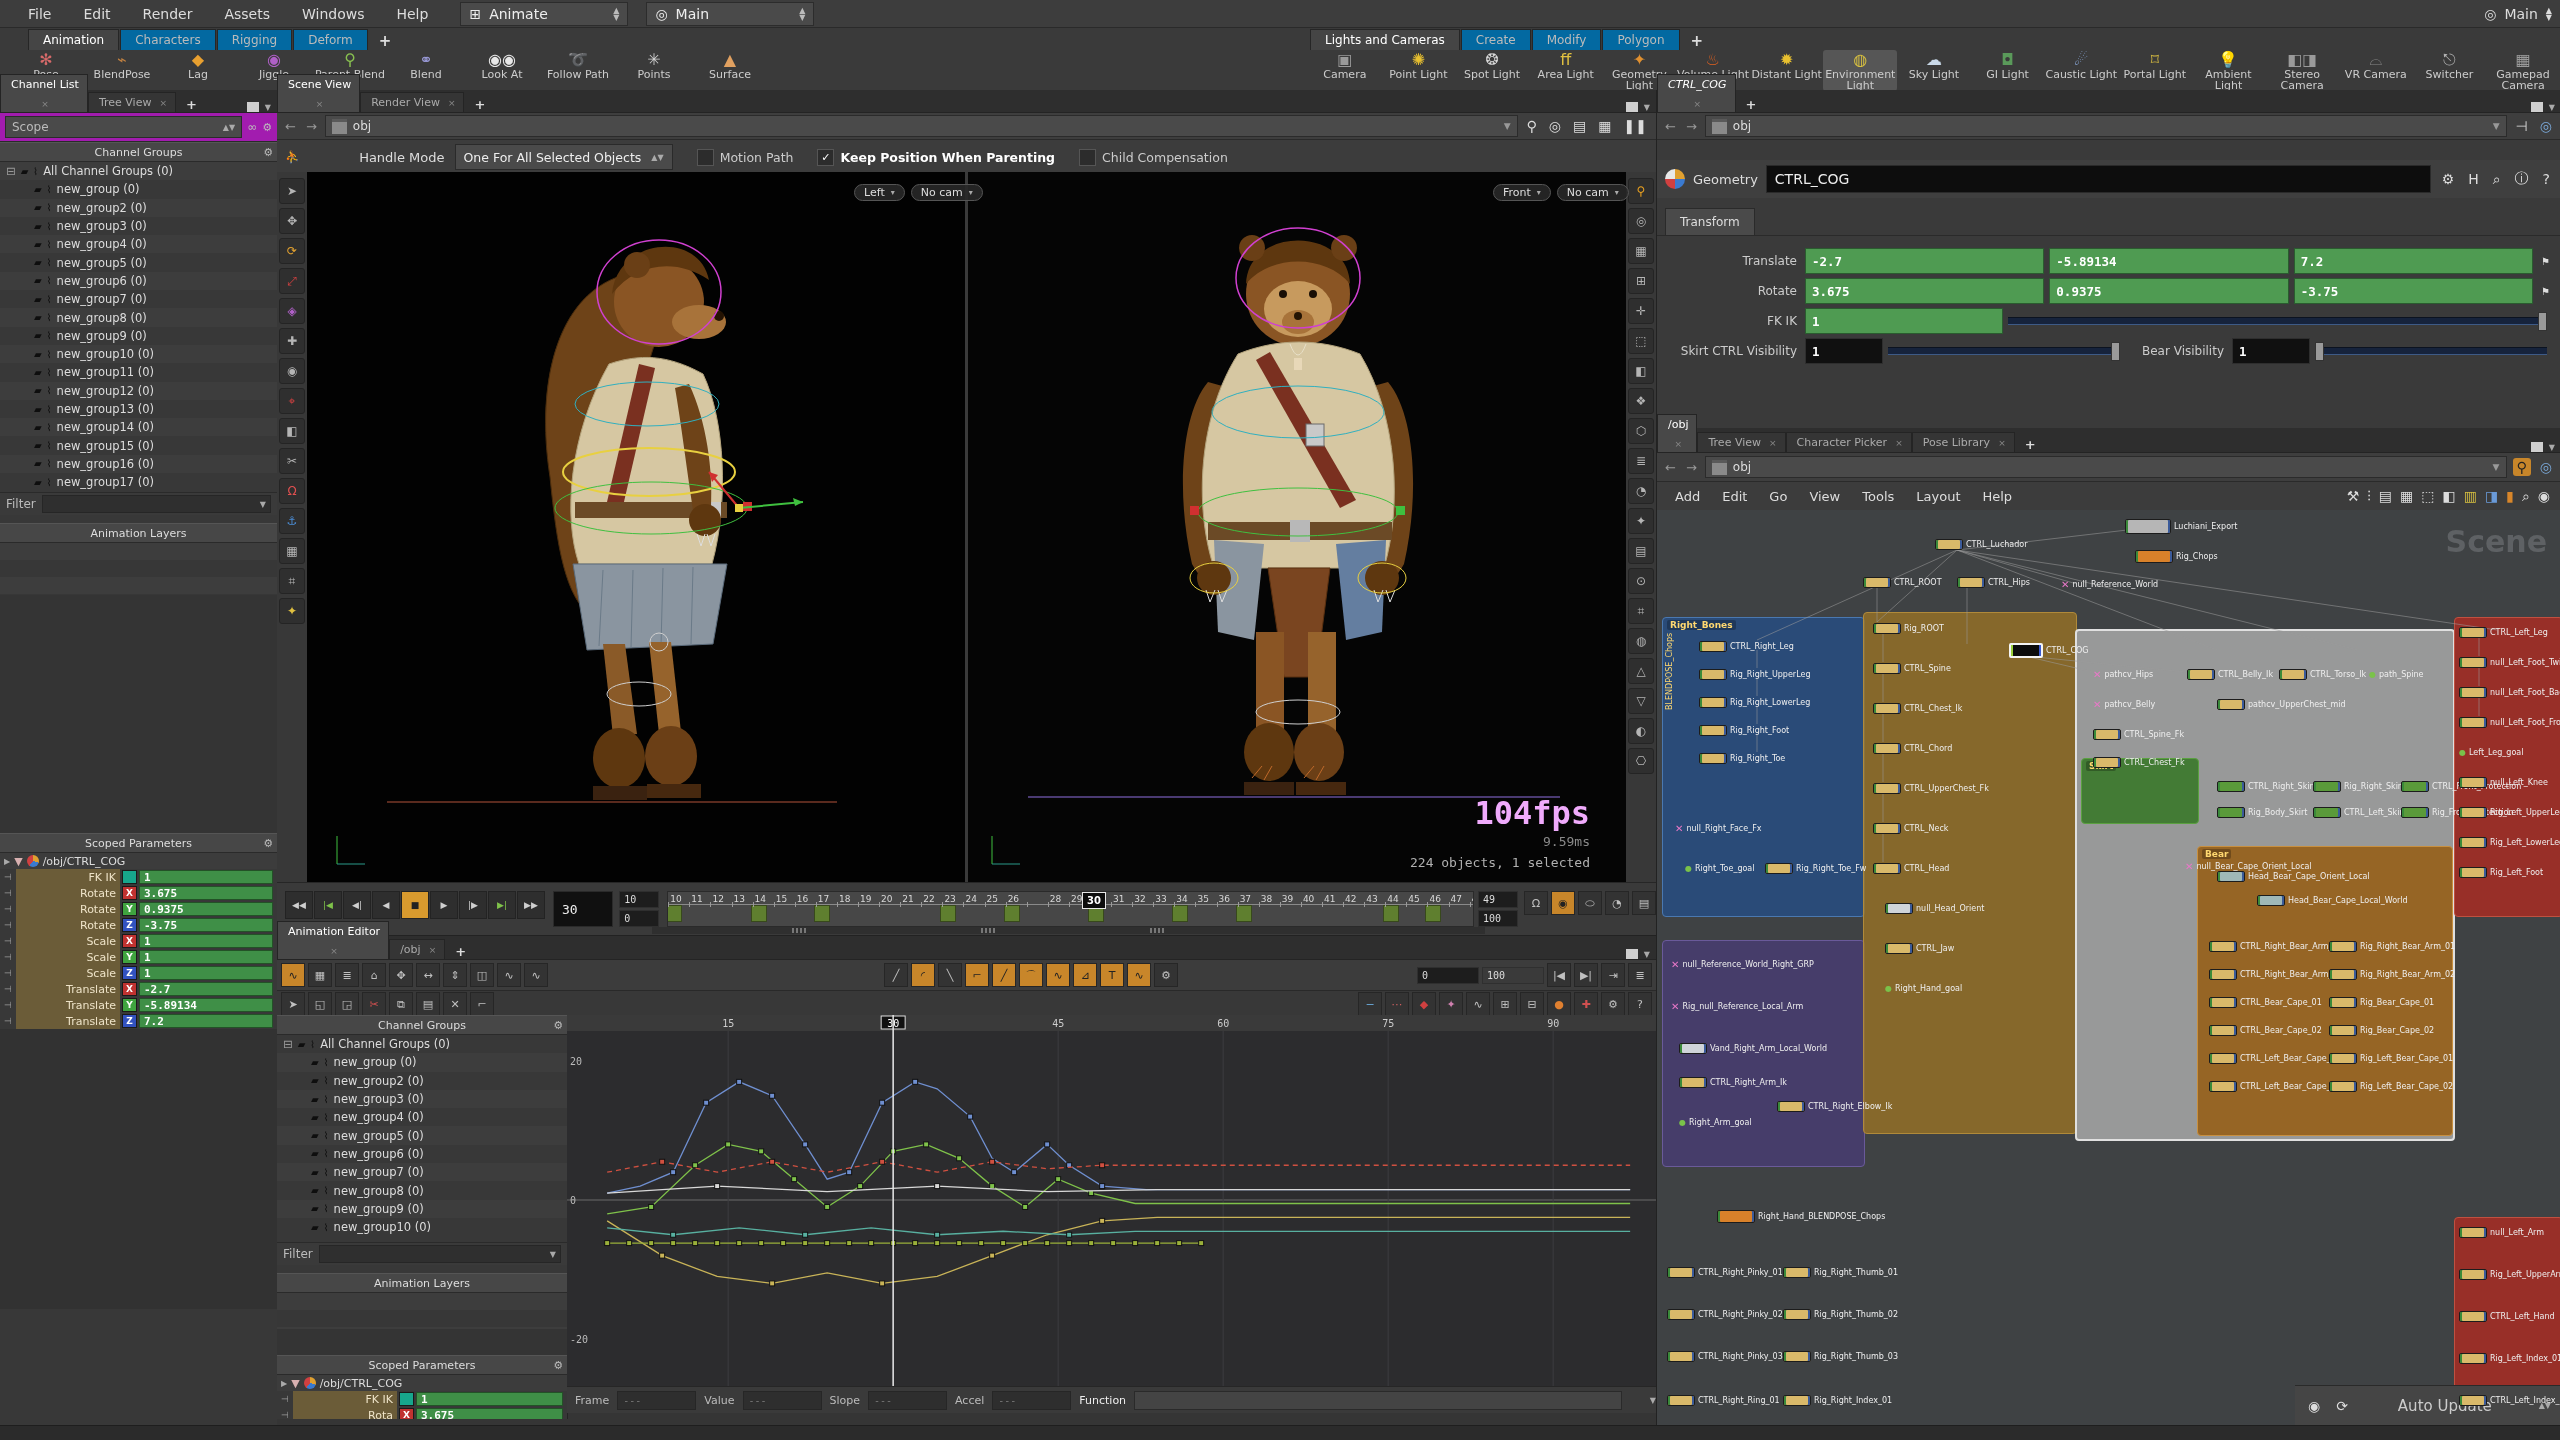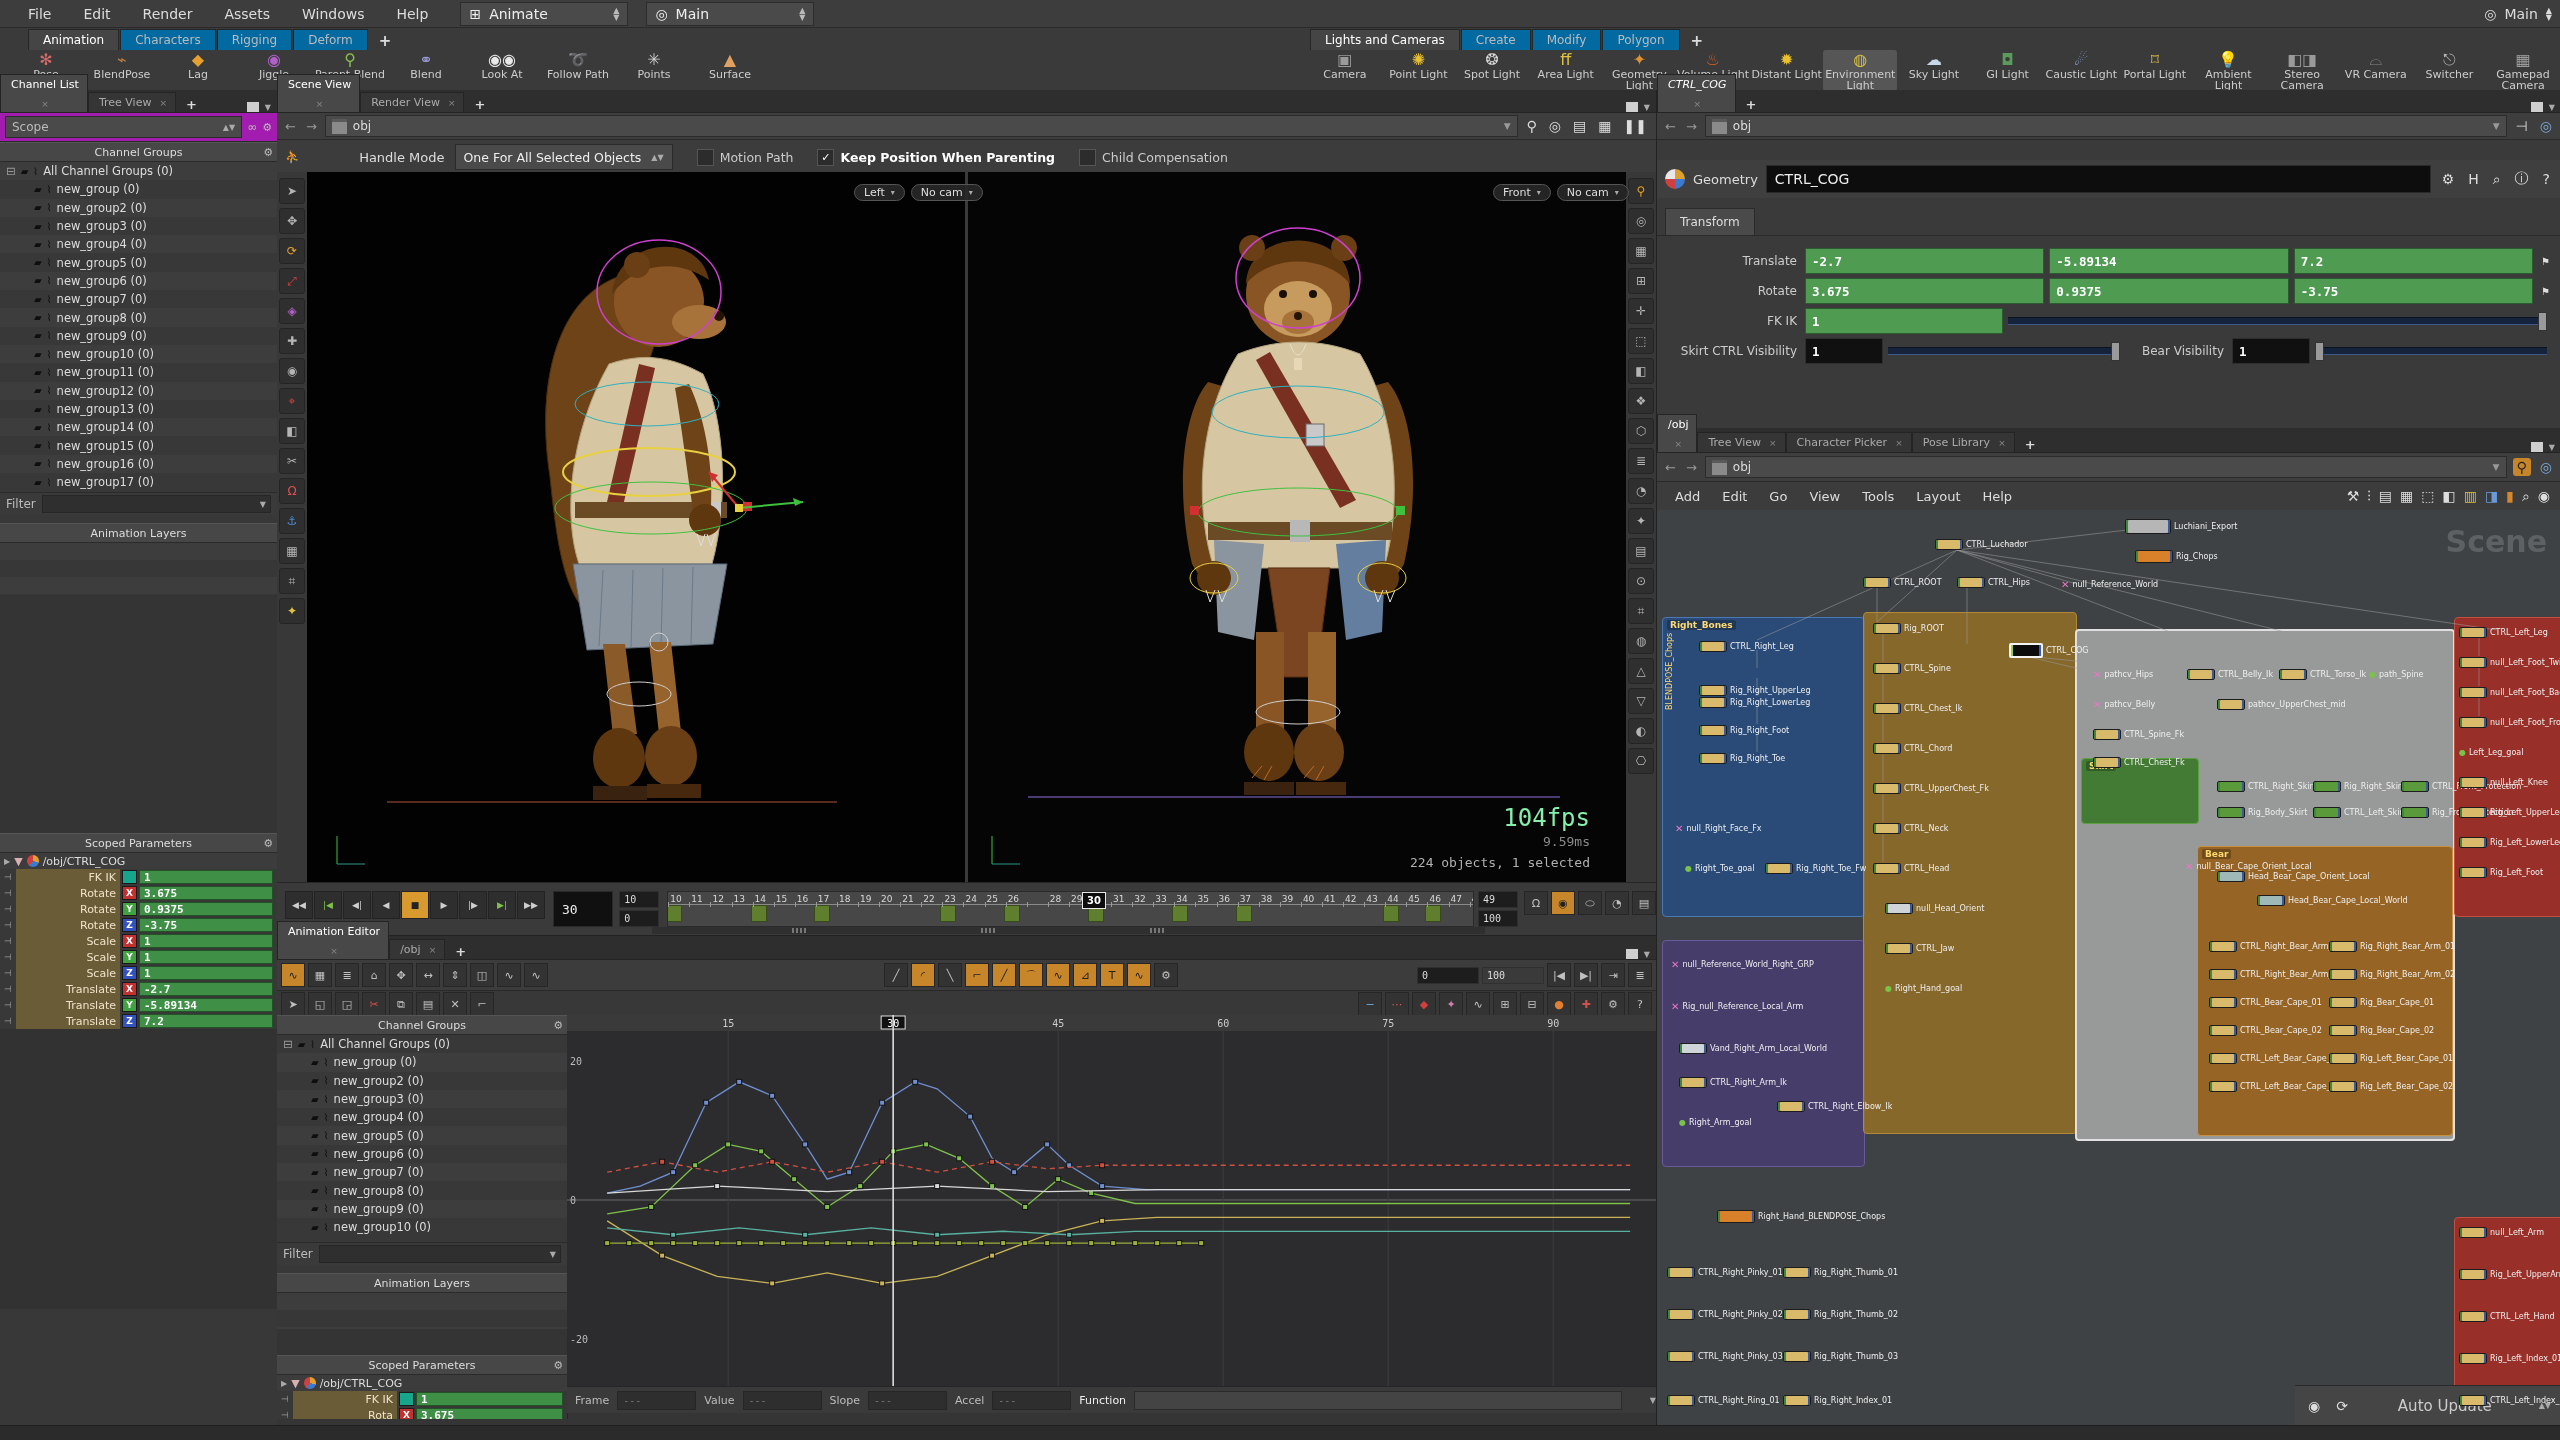--- a/index.html
+++ b/index.html
@@ -64,21 +64,21 @@
   .drop{background:#4a4a4a;border:1px solid #2a2a2a;height:24px;display:flex;align-items:center;gap:10px;padding:0 8px;min-width:200px;color:#eee;font-size:12.5px;}
   .chk{width:15px;height:15px;background:#2c2c2c;border:1px solid #555;display:inline-flex;align-items:center;justify-content:center;color:#fff;font-size:11px;}
   .chklab{color:#ccc;font-size:12.5px;}
   .chklab.on{color:#fff;font-weight:bold;}
   #viewport{left:0px;top:82px;width:1379px;height:710px;background:#000;}
   .toolstrip{position:absolute;width:30px;background:#383838;display:flex;flex-direction:column;align-items:center;gap:4px;padding-top:6px;}
   .tsico{width:24px;height:24px;background:#2f2f2f;border:1px solid #242424;border-radius:3px;color:#b5b5b5;font-size:12px;display:flex;align-items:center;justify-content:center;}
   .vp-pill{background:rgba(40,40,40,.9);border:1px solid #555;border-radius:9px;color:#ddd;font-size:11px;padding:1px 9px;display:flex;gap:6px;align-items:center;}
   .vp-pill .caret{font-size:8px;color:#aaa;}
   #fps{position:absolute;right:36px;bottom:12px;text-align:right;color:#9c9c9c;}
-  #fps .big{font-size:24px;font-weight:normal;color:#86efac;}
+  #fps .big{font-size:32px;font-weight:bold;color:#f0abfc;}
   #fps .ms{font-size:13px;color:#8a8a8a;margin-top:2px;}
   #fps .objs{font-size:13px;color:#b0b0b0;margin-top:6px;}
   
   #playbar{left:0;top:792px;width:1379px;height:53px;background:#3a3a3a;border-top:1px solid #262626;display:flex;align-items:flex-start;}
   .pbtn{width:26px;height:26px;background:#2e2e2e;border:1px solid #232323;color:#cfcfcf;font-size:9px;display:flex;align-items:center;justify-content:center;margin-top:8px;}
   .pbtn.play{background:#d89a2e;color:#222;}
   .pbtn.grn{color:#7fc24a;}
   #curframe{width:52px;height:34px;background:#101010;border:1px solid #2a2a2a;color:#eee;font-size:13px;display:flex;align-items:center;padding-left:8px;margin:8px 6px 0 8px;}
   .rngcol{display:flex;flex-direction:column;gap:2px;margin-top:8px;}
   .rngbox{width:34px;height:15px;background:#1d1d1d;border:1px solid #2f2f2f;color:#ddd;font-size:10px;display:flex;align-items:center;padding-left:4px;}
@@ -1318,21 +1318,21 @@
           <span>CTRL_Hips</span>
         </div>
         <div class="node y" style="left: 216px; top: 112px;">
           <span class="b"></span>
           <span>Rig_ROOT</span>
         </div>
         <div class="node y" style="left: 42px; top: 130px;">
           <span class="b"></span>
           <span>CTRL_Right_Leg</span>
         </div>
-        <div class="node y" style="left: 42px; top: 174px;">
+        <div class="node y" style="left: 42px; top: 158px;">
           <span class="b"></span>
           <span>Rig_Right_UpperLeg</span>
         </div>
         <div class="node y" style="left: 42px; top: 186px;">
           <span class="b"></span>
           <span>Rig_Right_LowerLeg</span>
         </div>
         <div class="node y" style="left: 42px; top: 214px;">
           <span class="b"></span>
           <span>Rig_Right_Foot</span>

